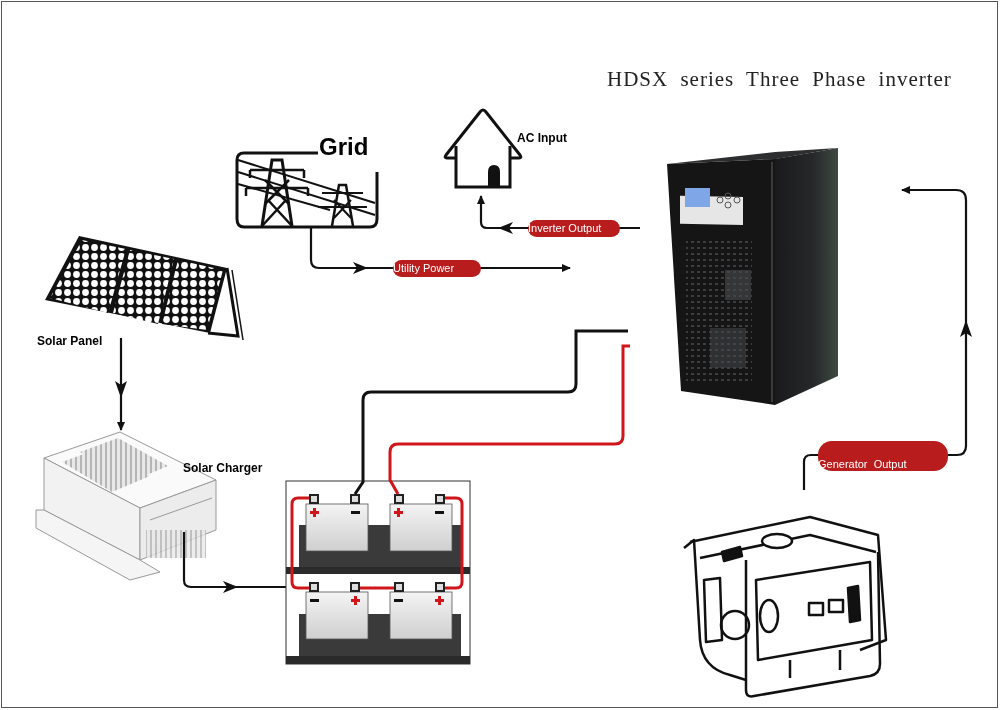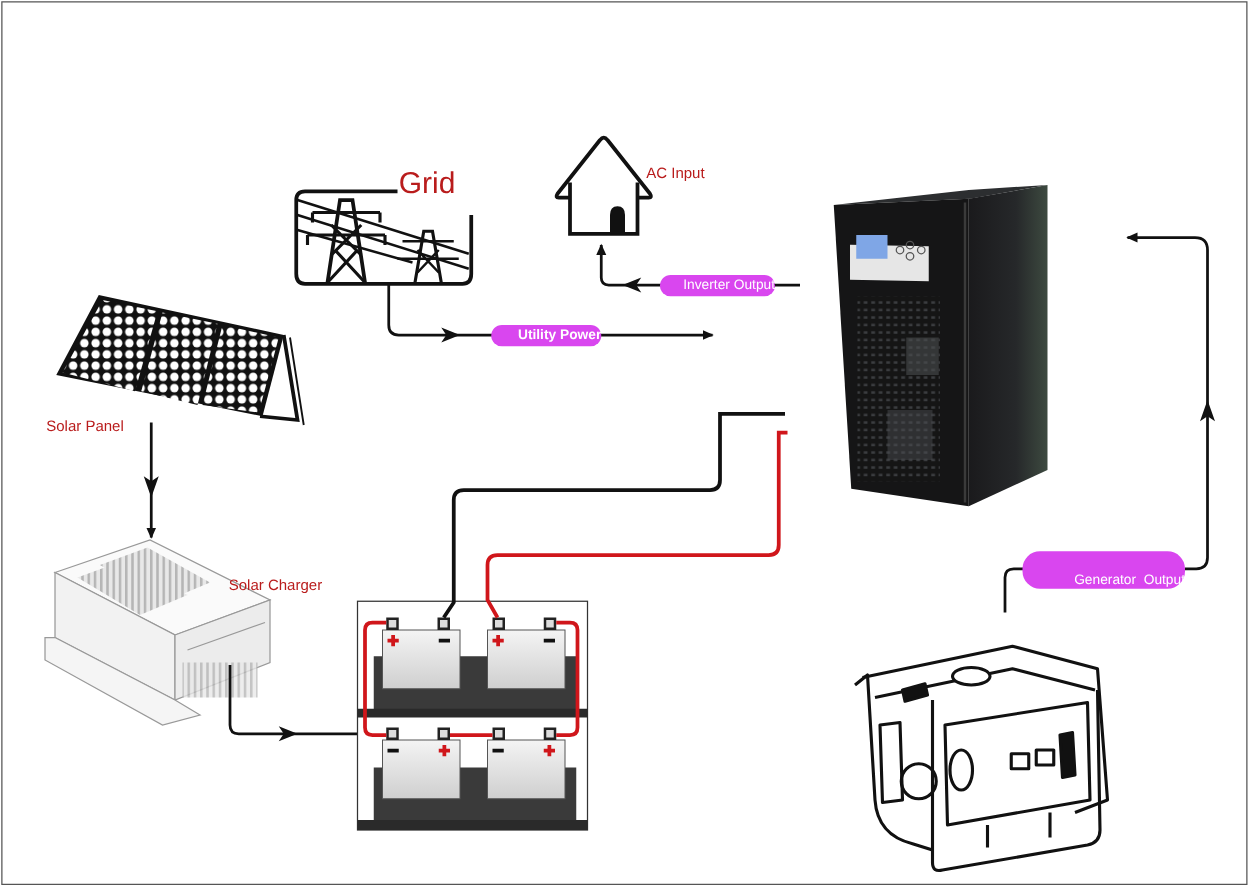--- a/index.html
+++ b/index.html
@@ -1,21 +1,21 @@
 <!DOCTYPE html>
 <html><head>
 <meta charset="utf-8">
 <style>
   html, body { margin: 0; padding: 0; background: #ffffff; }
   body { width: 1000px; height: 710px; overflow: hidden; position: relative; }
   .frame { position: absolute; left: 1px; top: 1px; width: 997px; height: 707px; border: 1px solid #555; box-sizing: border-box; background: #fff; }
   svg.diagram { position: absolute; left: 0; top: 0; width: 1000px; height: 710px; }
   .title { position: absolute; left: 607px; top: 67px; font-family: "Liberation Serif", serif; font-size: 21px; line-height: 24px; color: #222; letter-spacing: 1px; word-spacing: 6px; white-space: nowrap; }
-  .label { position: absolute; font-family: "Liberation Sans", sans-serif; font-weight: normal; color: #b91c1c; white-space: nowrap; }
-  .pill { position: absolute; background: #d946ef; color: #fff; font-family: "Liberation Sans", sans-serif; font-size: 11px; border-radius: 10px; text-align: right; white-space: nowrap; }
+  .label { position: absolute; font-family: "Liberation Sans", sans-serif; font-weight: bold; color: #000000; white-space: nowrap; }
+  .pill { position: absolute; background: #b91c1c; color: #fff; font-family: "Liberation Sans", sans-serif; font-size: 11px; border-radius: 10px; text-align: left; white-space: nowrap; }
 </style>
 </head>
 <body>
 
 <div class="frame"></div>
 
 <svg class="diagram" viewBox="0 0 1000 710">
   <defs>
     <marker id="arr" markerWidth="10" markerHeight="10" refX="8" refY="5" orient="auto" markerUnits="userSpaceOnUse">
       <path d="M0,1 L9,5 L0,9 Z" fill="#111"></path>
@@ -187,25 +187,26 @@
     <path d="M704,580 L720,578 L722,640 L706,642 Z"></path>
     <path d="M790,660 L790,678 M840,650 L840,670"></path>
   </g>
 
   <path d="M804,490 L804,462 Q804,455 811,455 L820,455" fill="none" stroke="#111" stroke-width="2.2"></path>
   <path d="M948,455 L957,455 Q966,455 966,446 L966,200 Q966,190 956,190 L902,190" fill="none" stroke="#111" stroke-width="2.2" marker-end="url(#arr)"></path>
   <path d="M960,337 L966,320 L972,337 L966,333 Z" fill="#111"></path>
 </svg>
 
 <div class="title">
+  <div>HDSX series Three Phase inverter</div>
 </div>
 
 <div class="label" style="left:319px; top:133px; font-size:24px;">Grid</div>
 <div class="label" style="left:517px; top:131px; font-size:12px;">AC Input</div>
 <div class="label" style="left:37px; top:334px; font-size:12px;">Solar Panel</div>
 <div class="label" style="left:183px; top:461px; font-size:12px;text-align:center;">Solar Charger</div>
 
-<div class="pill" style="left:393px; top:260px; width:88px; height:17px; line-height:17px;font-weight:bold;">Utility Power</div>
+<div class="pill" style="left:393px; top:260px; width:88px; height:17px; line-height:17px;">Utility Power</div>
 <div class="pill" style="left:528px; top:220px; width:92px; height:17px; line-height:17px;">Inverter Output</div>
 <div class="pill" style="left:818px; top:441px; width:130px; height:30px; line-height:13px; padding-top:17px; box-sizing:border-box; border-radius:14px;">
   <div style="white-space:pre;">Generator  Output</div>
   <div>Inverter Input</div>
 </div>
 
 </body></html>

